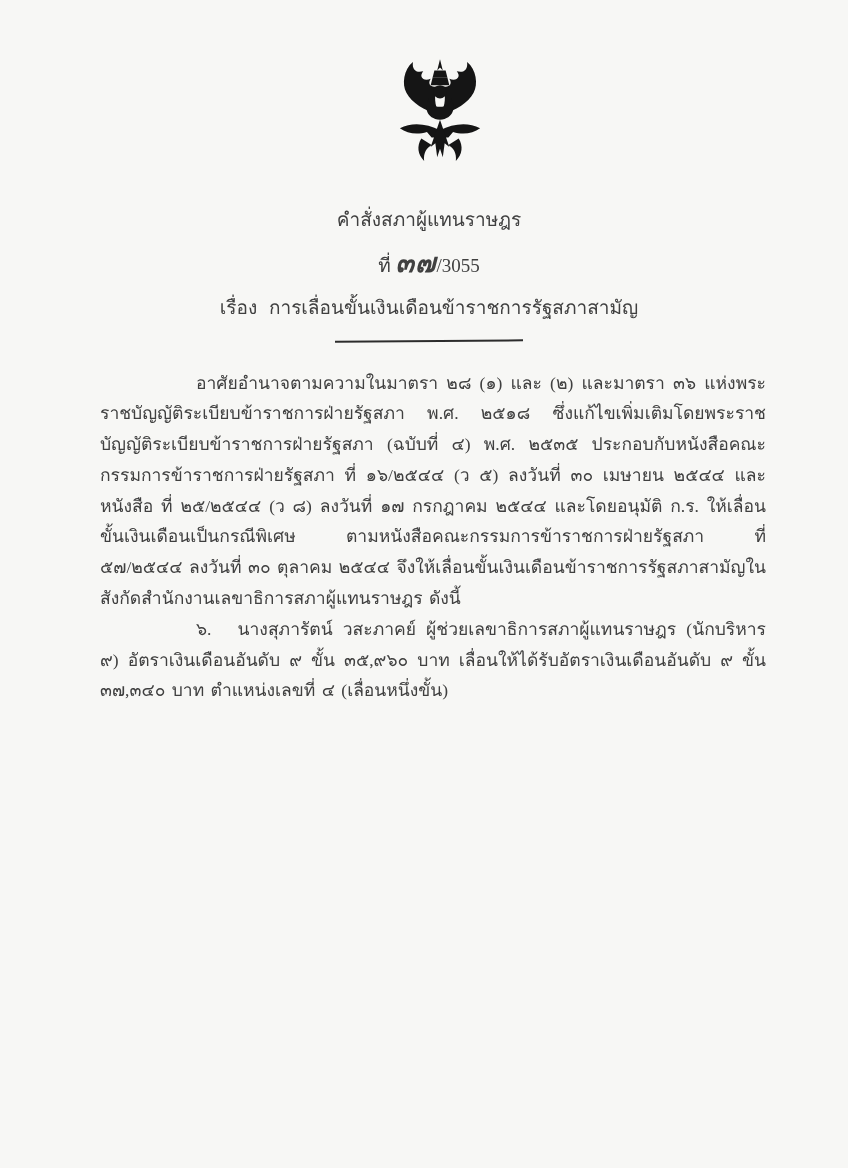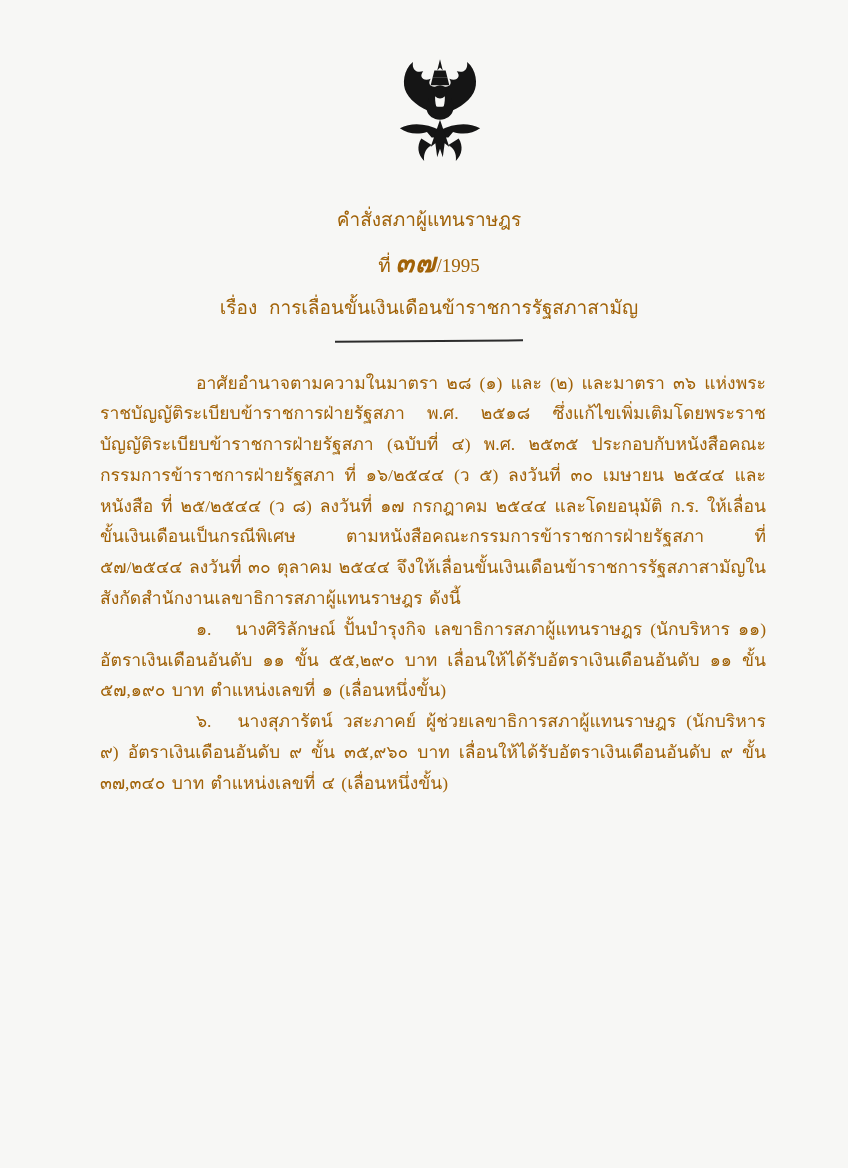--- a/index.html
+++ b/index.html
@@ -1,20 +1,20 @@
 <!DOCTYPE html>
 <html lang="th"><head>
 <meta charset="utf-8">
 <style>
   * { margin:0; padding:0; box-sizing:border-box; }
   html,body { background:#e9e9e9; }
   .page {
     width:848px; height:1168px; margin:0 auto; position:relative; overflow:hidden;
     background:#f7f7f5;
-    color:#a16207;
+    color:#404040;
     font-family:"Liberation Serif","DejaVu Sans",serif;
   }
   .emblem-wrap { text-align:center; padding-top:54px; padding-left:32px; }
   .emblem-wrap svg { display:inline-block; }
   .title-block { text-align:center; margin-top:20px; padding-left:10px; }
   .title-line { font-size:19px; line-height:1.5; }
   .number-line { font-size:19px; margin-top:6px; }
   .number-line .big {
     font-size:27px; font-weight:bold; font-style:italic; position:relative; top:0;
     letter-spacing:1px;
@@ -68,35 +68,31 @@
         <path d="M40,88 C35,96 36,105 43,112 C42,103 46,98 51,95 Z"></path>
         <path d="M80,88 C85,96 84,105 77,112 C78,103 74,98 69,95 Z"></path>
       </g>
     </svg>
   </div>
 
   <div class="title-block">
     <div class="title-line">คำสั่งสภาผู้แทนราษฎร</div>
     <div class="number-line">
       <span>ที่</span>
-      <span class="big">๓๗</span><span>/1995</span>
+      <span class="big">๓๗</span><span>/3055</span>
     </div>
     <div class="subject-line">
       <span class="label">เรื่อง</span>
       <span>การเลื่อนขั้นเงินเดือนข้าราชการรัฐสภาสามัญ</span>
     </div>
     <div class="divider"></div>
   </div>
 
   <div class="body-text">
     <p class="para">อาศัยอำนาจตามความในมาตรา ๒๘ (๑) และ (๒) และมาตรา ๓๖ แห่งพระราชบัญญัติระเบียบข้าราชการฝ่ายรัฐสภา พ.ศ. ๒๕๑๘ ซึ่งแก้ไขเพิ่มเติมโดยพระราชบัญญัติระเบียบข้าราชการฝ่ายรัฐสภา (ฉบับที่ ๔) พ.ศ. ๒๕๓๕ ประกอบกับหนังสือคณะกรรมการข้าราชการฝ่ายรัฐสภา ที่ ๑๖/๒๕๔๔ (ว ๕) ลงวันที่ ๓๐ เมษายน ๒๕๔๔ และหนังสือ ที่ ๒๕/๒๕๔๔ (ว ๘) ลงวันที่ ๑๗ กรกฎาคม ๒๕๔๔ และโดยอนุมัติ ก.ร. ให้เลื่อนขั้นเงินเดือนเป็นกรณีพิเศษ ตามหนังสือคณะกรรมการข้าราชการฝ่ายรัฐสภา ที่ ๕๗/๒๕๔๔ ลงวันที่ ๓๐ ตุลาคม ๒๕๔๔ จึงให้เลื่อนขั้นเงินเดือนข้าราชการรัฐสภาสามัญในสังกัดสำนักงานเลขาธิการสภาผู้แทนราษฎร ดังนี้</p>
 
     <p class="item">
-      <span class="no">๑.</span>
-      <span>นางศิริลักษณ์ ปั้นบำรุงกิจ เลขาธิการสภาผู้แทนราษฎร (นักบริหาร ๑๑) อัตราเงินเดือนอันดับ ๑๑ ขั้น ๕๕,๒๙๐ บาท เลื่อนให้ได้รับอัตราเงินเดือนอันดับ ๑๑ ขั้น ๕๗,๑๙๐ บาท ตำแหน่งเลขที่ ๑ (เลื่อนหนึ่งขั้น)</span>
-    </p>
-    <p class="item">
       <span class="no">๖.</span>
       <span>นางสุภารัตน์ วสะภาคย์ ผู้ช่วยเลขาธิการสภาผู้แทนราษฎร (นักบริหาร ๙) อัตราเงินเดือนอันดับ ๙ ขั้น ๓๕,๙๖๐ บาท เลื่อนให้ได้รับอัตราเงินเดือนอันดับ ๙ ขั้น ๓๗,๓๔๐ บาท ตำแหน่งเลขที่ ๔ (เลื่อนหนึ่งขั้น)</span>
     </p>
   </div>
 
 </div>
 
 </body></html>

